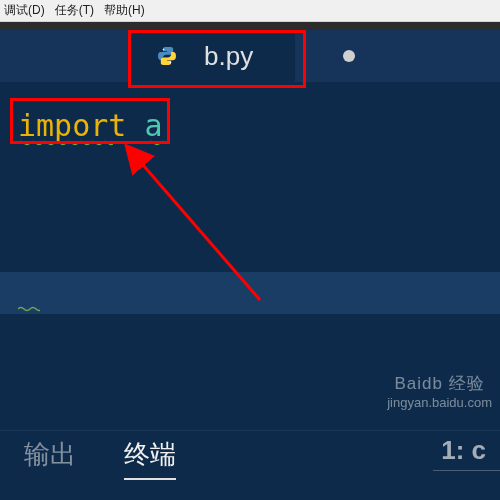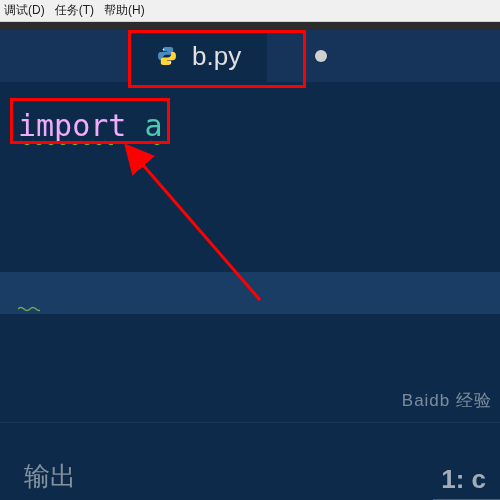--- a/index.html
+++ b/index.html
@@ -30,23 +30,24 @@
     background: #16335a;
     height: 52px;
     display: flex;
     align-items: center;
   }
   .tab {
     display: flex;
     align-items: center;
     background: #0d2a4a;
     height: 52px;
-    padding: 0 26px 0 26px;
+    padding: 0 42px 0 26px;
     margin-left: 130px;
     position: relative;
+    gap: 12px;
   }
   .tab-icon {
     width: 22px;
     height: 22px;
     margin-right: 14px;
     display: flex;
     align-items: center;
     justify-content: center;
   }
   .tab-label {
@@ -63,21 +64,21 @@
     top: 50%;
     transform: translateY(-50%);
   }
   .editor {
     position: relative;
     padding: 26px 18px;
     font-family: Consolas, monospace;
     font-size: 30px;
   }
   .code-line { position: relative; }
-  .kw { color: #f0abfc; }
+  .kw { color: #eab308; }
   .mod { color: #4ec9b0; }
   .underline-a {
     position: absolute;
     bottom: -3px;
     height: 6px;
     left: 0;
     width: 95px;
   }
   .underline-b {
     position: absolute;
@@ -108,25 +109,25 @@
     pointer-events: none;
   }
   .hl-tab { left: 128px; top: 30px; width: 178px; height: 58px; }
   .hl-code { left: 10px; top: 98px; width: 160px; height: 46px; }
   .arrow { position: absolute; left: 60px; top: 100px; width: 240px; height: 240px; pointer-events: none; }
   .panel {
     position: absolute;
     bottom: 0;
     left: 0;
     right: 0;
-    height: 78px;
+    height: 70px;
     background: #0d2a4a;
     border-top: 1px solid rgba(255,255,255,0.06);
     display: flex;
-    align-items: flex-end;
+    align-items: flex-start;
   }
   .panel-tab {
     font-size: 26px;
     color: rgba(230,230,230,0.55);
     margin: 0 24px;
     padding: 6px 0;
   }
   .panel-tab.active {
     color: #f0f0f0;
     border-bottom: 2px solid #e0e0e0;
@@ -207,20 +208,22 @@
   <defs>
     <marker id="ah" markerWidth="10" markerHeight="10" refX="7" refY="5" orient="auto">
       <path d="M0,0 L10,5 L0,10 z" fill="#ff0000"></path>
     </marker>
   </defs>
   <line x1="200" y1="200" x2="70" y2="50" stroke="#ff0000" stroke-width="3" marker-end="url(#ah)"></line>
 </svg>
 
 <div class="watermark">
   <div class="brand">Baidb 经验</div>
+  <div>jingyan.baidu.com</div>
 </div>
 
 <div class="panel">
   <div class="panel-tab">输出</div>
+  <div class="panel-tab active">终端</div>
   <div class="panel-right">
     <span class="dropdown">1: c</span>
   </div>
 </div>
 
 </body></html>

